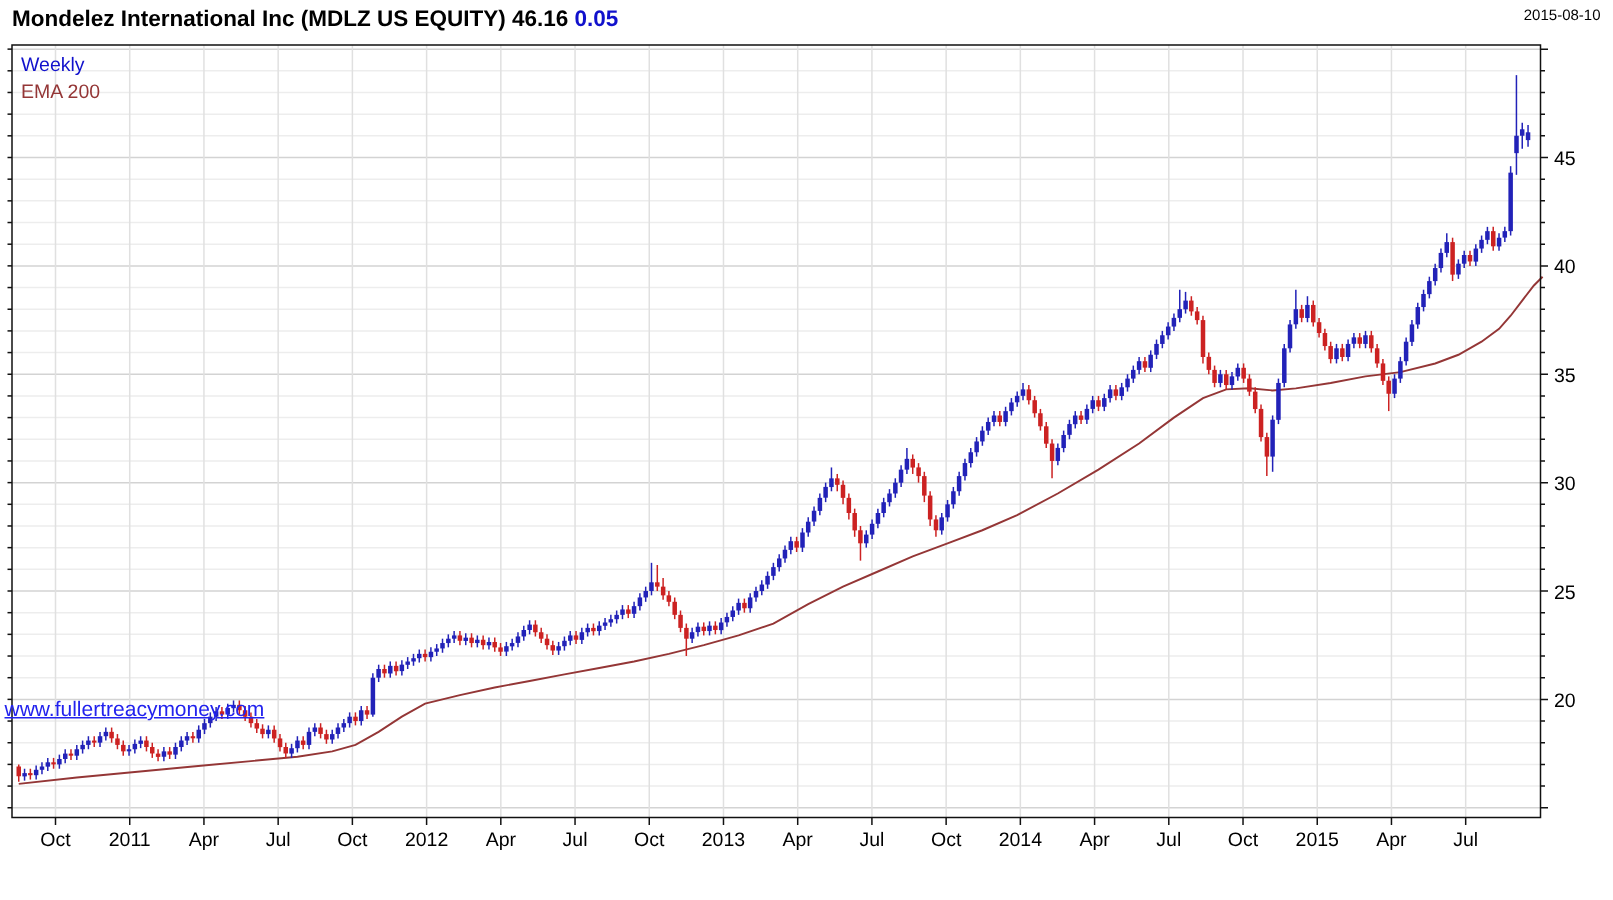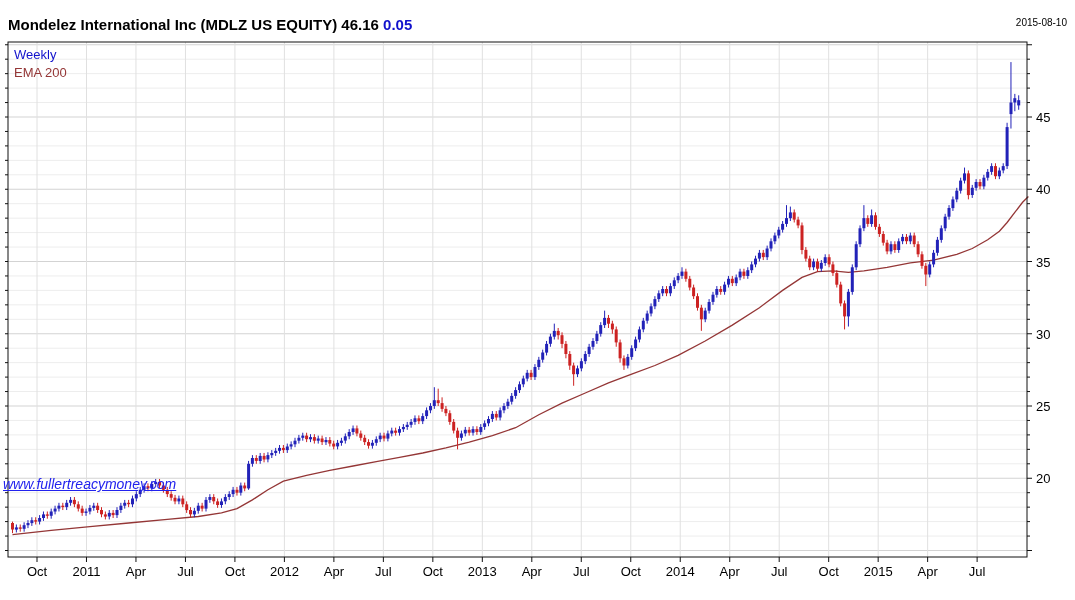--- a/index.html
+++ b/index.html
@@ -1,22 +1,22 @@
 <!DOCTYPE html>
 <html><head>
 <meta charset="utf-8">
 <style>
   html,body{margin:0;padding:0;background:#ffffff;}
   body{width:1075px;height:600px;font-family:"Liberation Sans",sans-serif;position:relative;overflow:hidden;}
   #titlebar{position:absolute;left:8px;top:4px;font-size:15px;font-weight:bold;color:#000;white-space:nowrap;}
   #titlebar .chg{font-weight:bold;}
   #datebox{position:absolute;right:8px;top:5px;font-size:10px;color:#000;}
-  #chartwrap{position:absolute;left:0;top:0;width:1075px;height:484px;margin-top:12px;}
+  #chartwrap{position:absolute;left:0;top:0;width:1075px;height:484px;}
   #footer-left{position:absolute;left:3px;bottom:4px;font-size:14px;}
-  #footer-left a{text-decoration:underline;cursor:pointer;font-style:italic;}
+  #footer-left a{text-decoration:underline;cursor:pointer;}
   #footer-right{position:absolute;right:7px;bottom:5px;font-size:13px;}
   svg text{font-family:"Liberation Sans",sans-serif;}
 </style>
 </head>
 <body>
 
 <div id="chartwrap">
   <div id="titlebar"><span>Mondelez International Inc (MDLZ US EQUITY) 46.16</span>&nbsp;<span class="chg" style="color: rgb(17, 17, 204);">0.05</span></div>
   <div id="datebox">2015-08-10</div>
 

